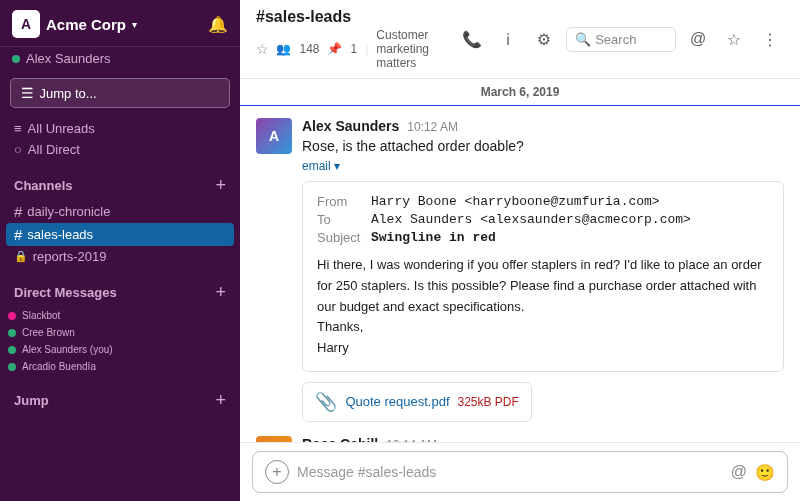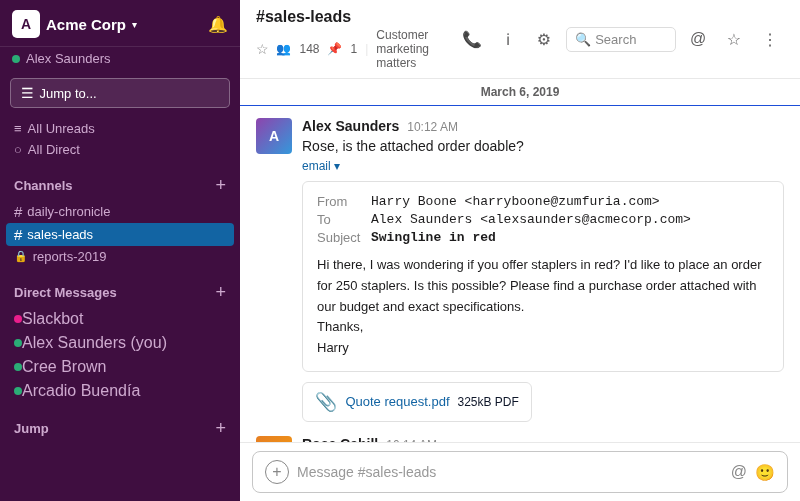--- a/index.html
+++ b/index.html
@@ -77,25 +77,25 @@
       color: #cda9ce;
       cursor: pointer;
       font-size: 13px;
       display: flex; align-items: center; gap: 5px;
     }
     .channel-item.active { background: #1264a3; color: #fff; border-radius: 4px; margin: 0 6px; padding: 3px 8px; }
     .channel-hash { font-size: 15px; }
     .channel-lock { font-size: 11px; }
 
     .dm-item {
-      padding: 3px 14px;
+      padding: 3px 8px;
       color: #cda9ce;
       cursor: pointer;
-      font-size: 16px;
-      display: flex; align-items: center; 
+      font-size: 10px;
+      display: flex; align-items: center; gap: 6px;
     }
     .dm-status { width: 8px; height: 8px; border-radius: 50%; flex-shrink: 0; }
     .dm-status.online { background: #2bac76; }
     .dm-status.slackbot { background: #e91e8c; }
 
     
     #main {
       flex: 1;
       display: flex;
       flex-direction: column;
@@ -269,25 +269,25 @@
     <span class="section-title">Direct Messages</span>
     <span class="add-icon">+</span>
   </div>
   <div class="sidebar-section">
     <div class="dm-item">
       <div class="dm-status slackbot"></div>
       <span>Slackbot</span>
     </div>
     <div class="dm-item">
       <div class="dm-status online"></div>
-      <span>Alex Saunders (you)</span>
+      <span>Cree Brown</span>
     </div>
     <div class="dm-item">
       <div class="dm-status online"></div>
-      <span>Cree Brown</span>
+      <span>Alex Saunders (you)</span>
     </div>
     <div class="dm-item">
       <div class="dm-status online"></div>
       <span>Arcadio Buendía</span>
     </div>
   </div>
 
   <div class="sidebar-section-header">
     <span class="section-title">Jump</span>
     <span class="add-icon">+</span>
@@ -359,21 +359,21 @@
             <span class="email-label">Subject</span>
             <span class="email-value email-subject">Swingline in red</span>
           </div>
           <div class="email-body" style="white-space:pre-line;">Hi there, I was wondering if you offer staplers in red? I'd like to place an order for 250 staplers. Is this possible? Please find a purchase order attached with our budget and exact specifications.
 Thanks,
 Harry</div>
         </div>
         <div class="attachment">
           <span class="attachment-icon">📎</span>
           <span>Quote request.pdf</span>
-          <span style="color:#0f172a;font-size:12px;">325kB PDF</span>
+          <span style="color:#b91c1c;font-size:12px;">325kB PDF</span>
         </div>
       </div>
     </div>
 
     <div class="message-row">
       <div class="avatar rose">
         
       </div>
       <div class="message-content">
         <div class="message-meta">

